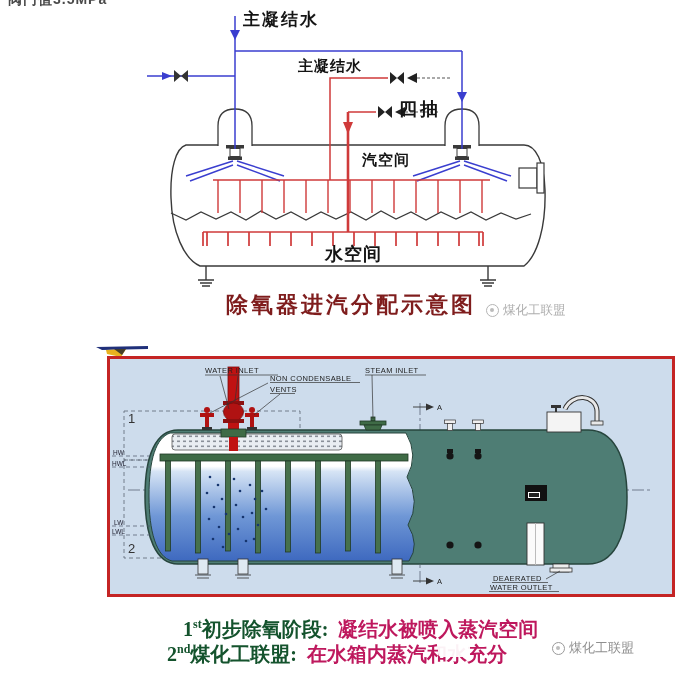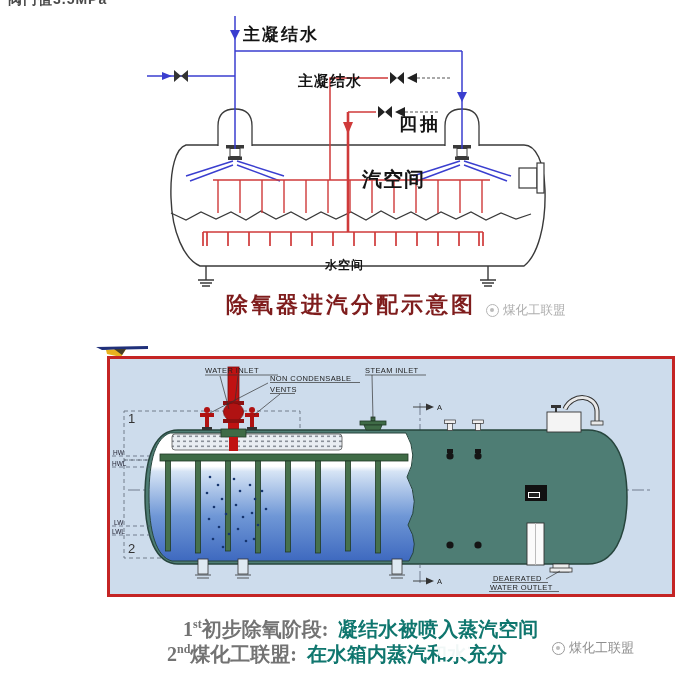--- a/index.html
+++ b/index.html
@@ -5,48 +5,48 @@
   html,body{margin:0;padding:0;}
   body{
     width:688px;height:680px;position:relative;background:#ffffff;
     font-family:"Liberation Sans", sans-serif;overflow:hidden;
   }
   svg text{font-family:"Liberation Sans", sans-serif;}
   
   .clip-top{position:absolute;left:8px;top:0;height:9px;width:200px;overflow:hidden;}
   .clip-top span{display:block;margin-top:-9px;font-size:14px;color:#4a4a4a;letter-spacing:1px;font-weight:bold;}
   
-  .lbl{position:absolute;font-weight:bold;color:#141414;white-space:nowrap;margin-top:15px;}
+  .lbl{position:absolute;font-weight:bold;color:#141414;white-space:nowrap;}
   .lbl-main-cond{left:243px;top:8px;font-size:17px;letter-spacing:2px;}
   .lbl-aux{left:298px;top:57px;font-size:15px;letter-spacing:1px;}
   .lbl-fourth{left:399px;top:97px;font-size:18px;letter-spacing:3px;}
-  .lbl-steam-space{left:362px;top:151px;font-size:20px;letter-spacing:1px;}
-  .lbl-water-space{left:325px;top:242px;font-size:12px;letter-spacing:1px;}
+  .lbl-steam-space{left:362px;top:151px;font-size:15px;letter-spacing:1px;}
+  .lbl-water-space{left:325px;top:242px;font-size:18px;letter-spacing:1px;}
   .caption{position:absolute;left:226px;top:290px;font-size:22px;font-weight:bold;color:#7f1d1d;
     letter-spacing:3px;font-family:"Liberation Serif", serif;}
   
   .wm{position:absolute;display:flex;align-items:center;gap:4px;color:#aeaeae;}
   .wm .logo{width:13px;height:13px;border:1.6px solid #b5b5b5;border-radius:50%;box-sizing:border-box;position:relative;}
   .wm .logo::after{content:"";position:absolute;left:3px;top:3px;width:4px;height:4px;border-radius:50%;background:#bcbcbc;}
   .wm-1{left:486px;top:302px;font-size:12.5px;}
   .wm-2{left:552px;top:639px;font-size:13px;color:#8f8f8f;}
   .wm-2 .logo{border-color:#9a9a9a;}
   .wm-patch{position:absolute;left:438px;top:639px;width:32px;height:18px;background:#ffffff;border-radius:4px;opacity:.94;}
   
   .figure-box{position:absolute;left:107px;top:356px;width:562px;height:235px;
     border:3px solid #c42424;background:#cddcec;}
   .deco-pen{position:absolute;left:96px;top:343px;width:52px;height:16px;}
   
   .note-line{position:absolute;white-space:nowrap;font-weight:bold;font-size:20px;
     font-family:"Liberation Serif", serif;}
   .note-1{left:183px;top:616px;}
   .note-2{left:167px;top:641px;}
-  .note-stage{color:#737373;}
+  .note-stage{color:#14532d;}
   .note-stage sup{font-size:12px;}
-  .note-desc{color:#0f766e;margin-left:10px;}
+  .note-desc{color:#be185d;margin-left:10px;}
   .abs{position:absolute;}
 </style>
 </head>
 <body>
 
 <div class="clip-top">
   <span>阀门值3.5MPa</span>
 </div>
 
 <svg class="abs" style="left:0;top:0" width="688" height="340" viewBox="0 0 688 340">

